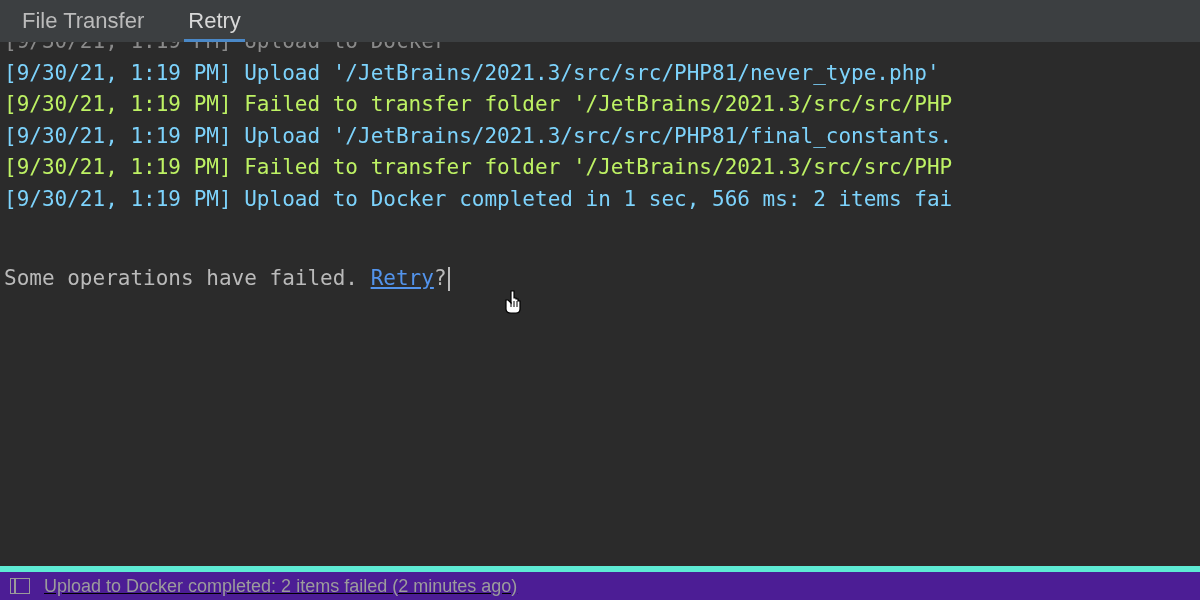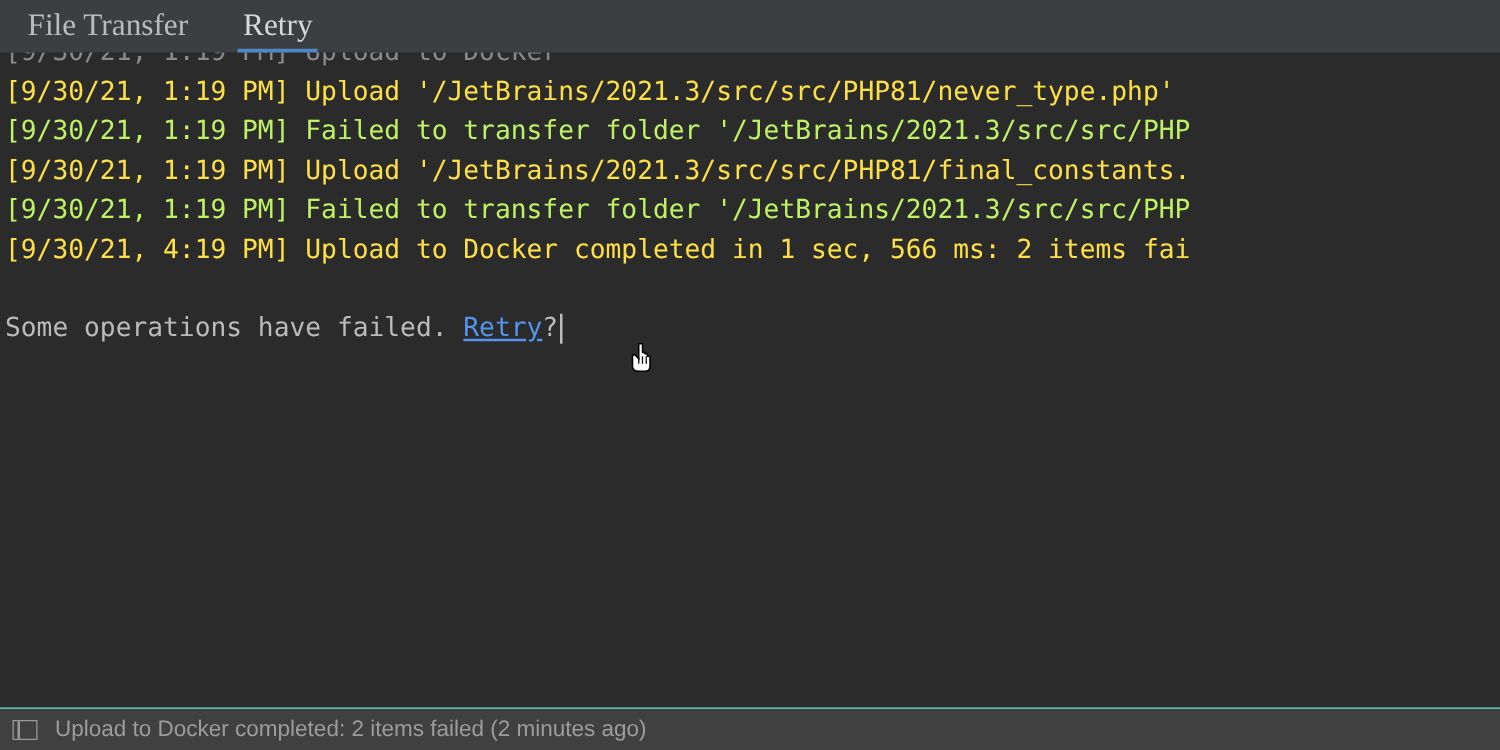--- a/index.html
+++ b/index.html
@@ -18,22 +18,22 @@
       height: 42px;
       flex-shrink: 0;
       align-items: center;
     }
     .tab {
       padding: 16px 22px;
       height: 100%;
       display: flex;
       align-items: center;
       color: #bbbbbb;
-      font-size: 25px;
-      font-family: Liberation Serif, serif;
+      font-size: 22px;
+      font-family: Liberation Sans, sans-serif;
       cursor: pointer;
       position: relative;
     }
     .tab.active {
       color: #d8d8d8;
     }
     .tab.active::after {
       content: "";
       position: absolute;
       bottom: 0;
@@ -45,33 +45,33 @@
     .log-area {
       flex: 1;
       background: #2b2b2b;
       padding: 4px 0;
       overflow: hidden;
       font-size: 21px;
       line-height: 1.5;
       white-space: nowrap;
     }
     .log-line {
-      color: #fde047;
+      color: #7dd3fc;
       padding: 0 4px;
     }
     .log-line.cut {
       color: #8a8a8a;
       margin-top: -20px;
       overflow: hidden;
     }
     .log-line.error {
       color: #bef264;
     }
     .prompt-line {
-      margin-top: 32px;
+      margin-top: 48px;
       padding: 0 4px;
       color: #bababa;
       font-size: 21px;
       position: relative;
     }
     .retry-link {
       color: #5394ec;
       text-decoration: underline;
       cursor: pointer;
     }
@@ -84,26 +84,27 @@
       margin-left: 1px;
     }
     .cursor-icon {
       position: absolute;
       left: 502px;
       top: 26px;
       pointer-events: none;
     }
     .status-bar {
       height: 34px;
-      background: #404040;
-      border-top: 1px solid #5eead4;
+      background: #4c1d95;
+      border-top: 6px solid #5eead4;
       display: flex;
       align-items: center;
       padding: 0 10px;
       flex-shrink: 0;
+      text-decoration: underline;
     }
     .status-icon {
       width: 20px;
       height: 16px;
       border: 1.5px solid #9a9a9a;
       margin-right: 14px;
       position: relative;
       flex-shrink: 0;
     }
     .status-icon::before {
@@ -128,21 +129,21 @@
   <div class="tab">File Transfer</div>
   <div class="tab active">Retry</div>
 </div>
 
 <div class="log-area">
   <div class="log-line cut">[9/30/21, 1:19 PM] Upload to Docker</div>
   <div class="log-line">[9/30/21, 1:19 PM] Upload '/JetBrains/2021.3/src/src/PHP81/never_type.php'</div>
   <div class="log-line error">[9/30/21, 1:19 PM] Failed to transfer folder '/JetBrains/2021.3/src/src/PHP</div>
   <div class="log-line">[9/30/21, 1:19 PM] Upload '/JetBrains/2021.3/src/src/PHP81/final_constants.</div>
   <div class="log-line error">[9/30/21, 1:19 PM] Failed to transfer folder '/JetBrains/2021.3/src/src/PHP</div>
-  <div class="log-line">[9/30/21, 4:19 PM] Upload to Docker completed in 1 sec, 566 ms: 2 items fai</div>
+  <div class="log-line">[9/30/21, 1:19 PM] Upload to Docker completed in 1 sec, 566 ms: 2 items fai</div>
 
   <div class="prompt-line">
     <span>Some operations have failed. </span><span class="retry-link">Retry</span><span>?</span><span class="caret"></span>
     <span class="cursor-icon">
       <svg width="24" height="28" viewBox="0 0 24 28">
         <path d="M9 2 L9 14 L6 11 L4 11 L4 20 Q4 24 9 24 L14 24 Q18 24 18 20 L18 12 L16 12 L16 10 L14 10 L14 9 L12 9 L12 2 Z" fill="#ffffff" stroke="#000000" stroke-width="1.2"></path>
         <line x1="9" y1="13" x2="9" y2="18" stroke="#000" stroke-width="1"></line>
         <line x1="12" y1="12" x2="12" y2="18" stroke="#000" stroke-width="1"></line>
         <line x1="15" y1="12" x2="15" y2="18" stroke="#000" stroke-width="1"></line>
       </svg>

